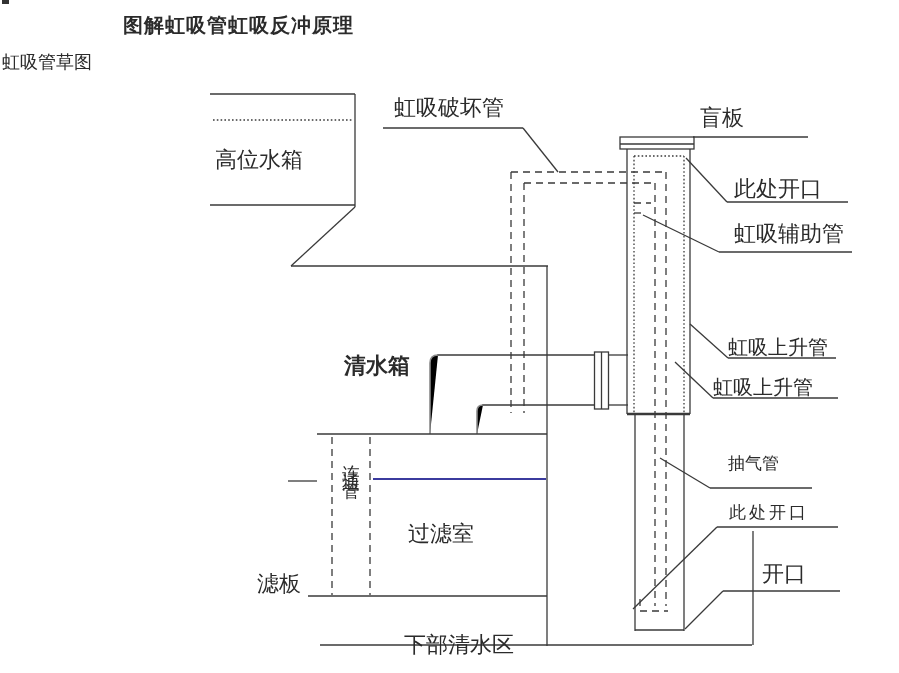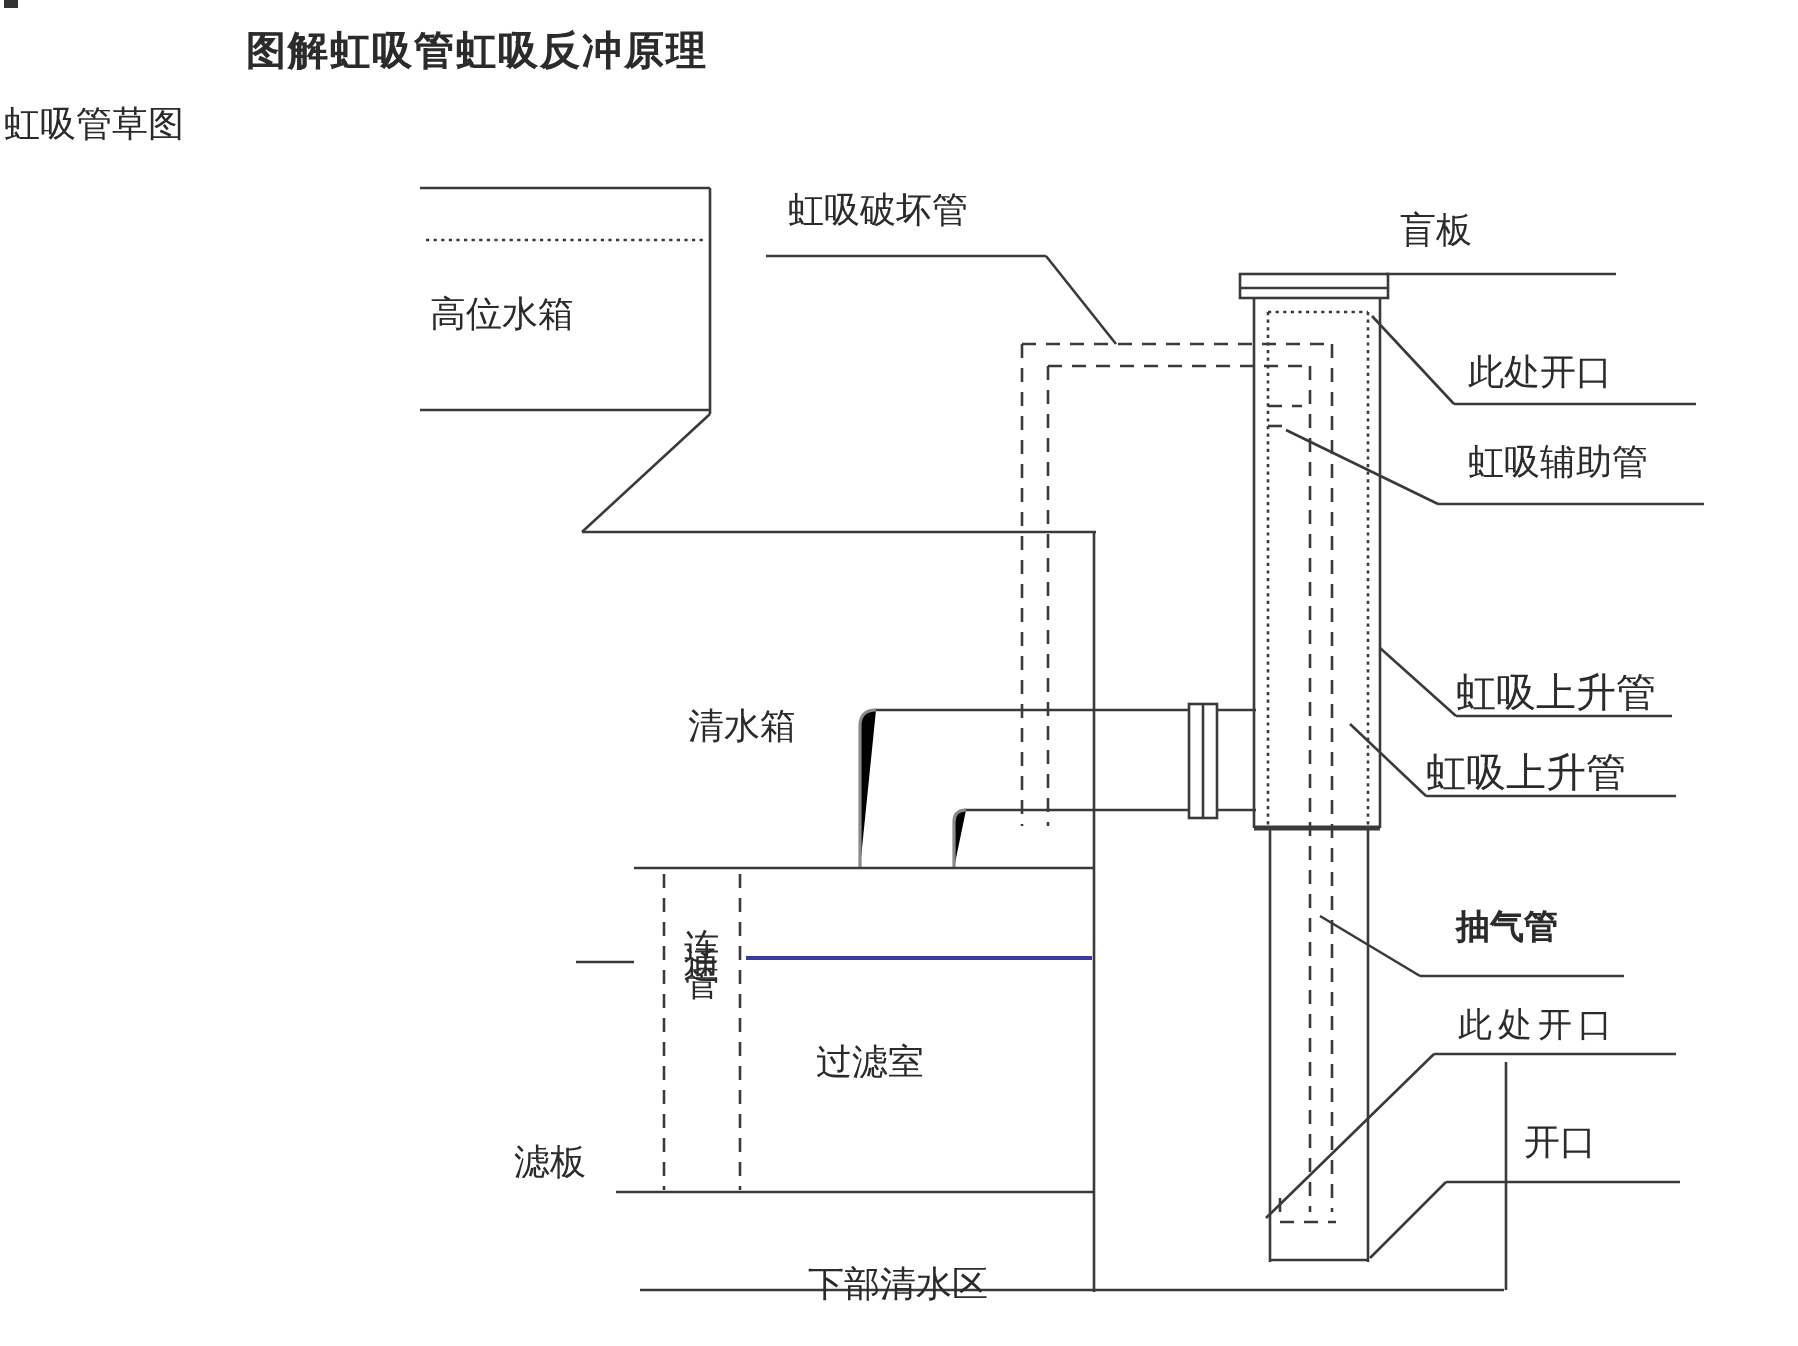--- a/index.html
+++ b/index.html
@@ -1,20 +1,20 @@
 <!DOCTYPE html>
 <html><head>
 <meta charset="utf-8">
 <style>
   html,body{margin:0;padding:0;background:#fff;}
   #stage{
     position:relative;width:899px;height:673px;background:#ffffff;overflow:hidden;
     font-family:"Liberation Serif","DejaVu Serif",serif;color:#2b2b2b;
   }
-  .lbl{position:absolute;white-space:nowrap;font-size:18px;line-height:1.15;color:#2b2b2b;}
+  .lbl{position:absolute;white-space:nowrap;font-size:22px;line-height:1.15;color:#2b2b2b;}
   .lbl.small{font-size:20px;}
   .lbl.med{font-size:17px;}
   .title{position:absolute;left:123px;top:12px;font-size:20px;font-weight:bold;letter-spacing:1px;}
   .subtitle{position:absolute;left:2px;top:50px;font-size:18px;}
   .vertical{
     writing-mode:vertical-rl;text-orientation:upright;
     letter-spacing:9px;font-size:18px;
   }
   svg{position:absolute;left:0;top:0;}
   .ln{stroke:#3a3a3a;stroke-width:1.3;fill:none;}
@@ -107,24 +107,24 @@
     <line class="ln" x1="717" y1="527" x2="633" y2="609"></line>
     <line class="ln" x1="723" y1="591" x2="840" y2="591"></line>
     <line class="ln" x1="723" y1="591" x2="685" y2="629"></line>
   </svg>
 
   <div class="lbl" style="left:215px;top:147px;">高位水箱</div>
   <div class="lbl" style="left:394px;top:95px;">虹吸破坏管</div>
   <div class="lbl" style="left:700px;top:105px;">盲板</div>
   <div class="lbl" style="left:734px;top:176px;">此处开口</div>
   <div class="lbl" style="left:734px;top:221px;">虹吸辅助管</div>
-  <div class="lbl" style="left:344px;top:353px;">清水箱</div>
+  <div class="lbl" style="left:344px;top:353px;font-weight:bold;">清水箱</div>
   <div class="lbl small" style="left:728px;top:336px;">虹吸上升管</div>
   <div class="lbl small" style="left:713px;top:376px;">虹吸上升管</div>
-  <div class="lbl med" style="left:728px;top:454px;font-weight:bold;">抽气管</div>
+  <div class="lbl med" style="left:728px;top:454px;">抽气管</div>
   <div class="lbl med" style="left:729px;top:503px;letter-spacing:3px;">此处开口</div>
   <div class="lbl vertical" style="left:340px;top:450px;">连通管</div>
   <div class="lbl" style="left:408px;top:521px;">过滤室</div>
   <div class="lbl" style="left:257px;top:571px;">滤板</div>
   <div class="lbl" style="left:404px;top:632px;">下部清水区</div>
   <div class="lbl" style="left:762px;top:561px;">开口</div>
 
 </div>
 
 </body></html>

